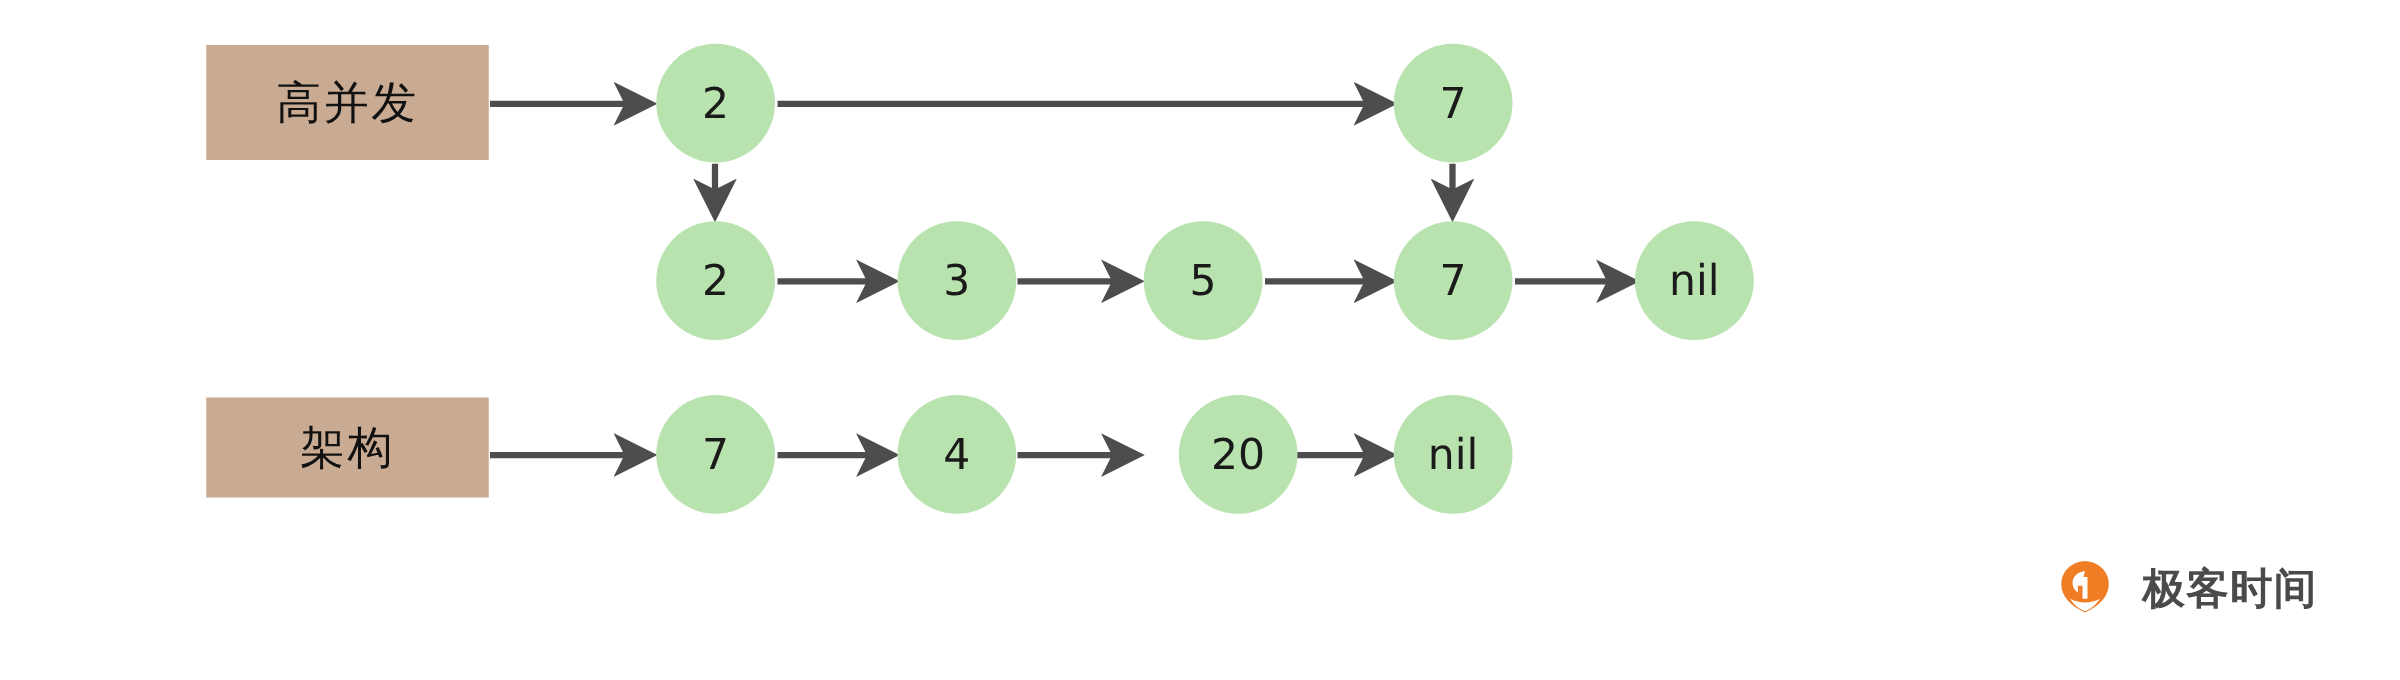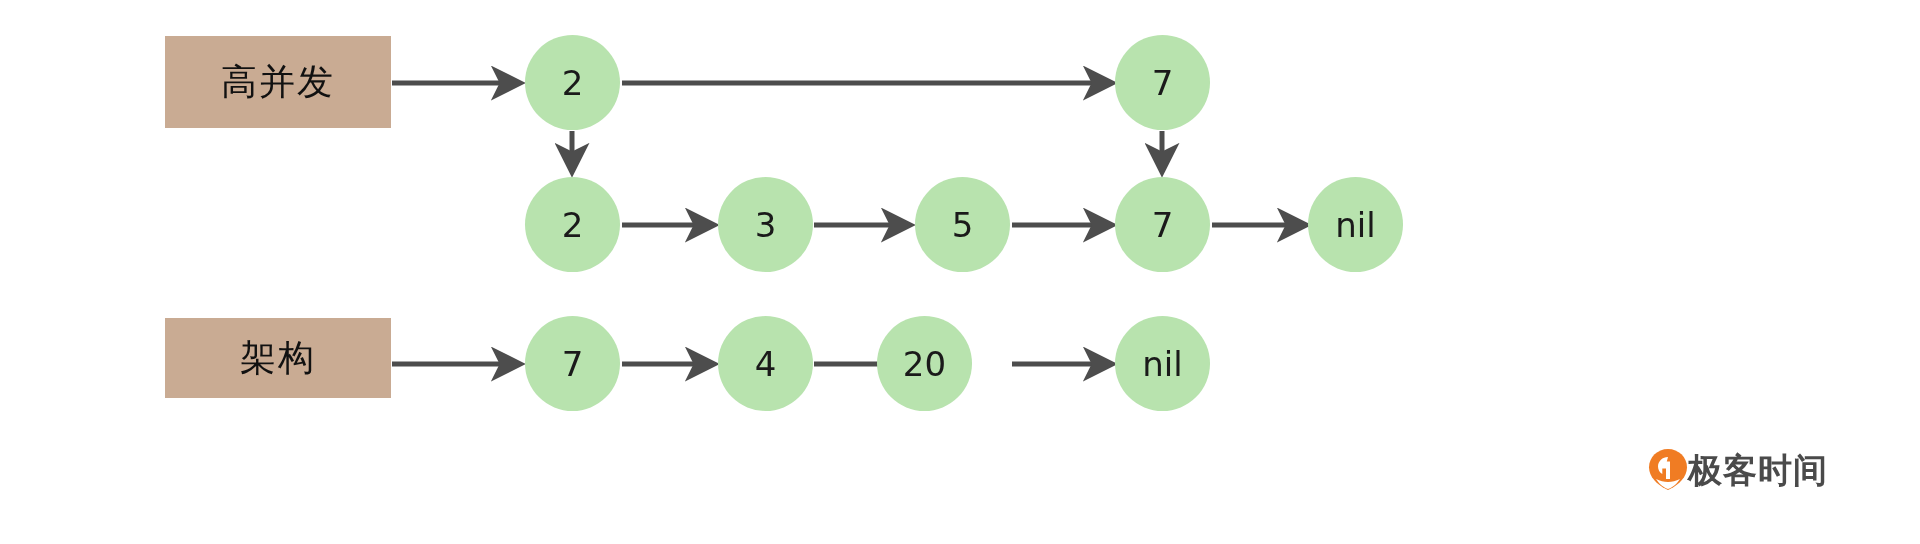--- a/index.html
+++ b/index.html
@@ -64,21 +64,21 @@
     pointer-events: none;
   }
 
   
   #logo {
     position: absolute;
     left: 1648px;
     top: 448px;
     display: flex;
     align-items: flex-start;
-    gap: 0;
+    gap: 26px;
   }
   #logo-text {
     font-size: 34px;
     font-weight: bold;
     color: #4a4a4a;
     font-family: "DejaVu Sans", "Liberation Sans", sans-serif;
     letter-spacing: 1px;
   }
 </style>
 </head>
@@ -143,21 +143,21 @@
   <div class="node" style="left:1308px; top:177px;">
     <span>nil</span>
   </div>
 
   <div class="node" style="left:525px; top:316px;">
     <span>7</span>
   </div>
   <div class="node" style="left:718px; top:316px;">
     <span>4</span>
   </div>
-  <div class="node" style="left:877px; top:316px;text-align:right;">
+  <div class="node" style="left:943px; top:316px;text-align:right;">
     <span>20</span>
   </div>
   <div class="node" style="left:1115px; top:316px;">
     <span>nil</span>
   </div>
 
   <div id="logo">
     <span>
       <svg width="40" height="42" viewBox="0 0 40 42" xmlns="http://www.w3.org/2000/svg">
         <path d="M20 1 C9.5 1 1 9.2 1 19.3 C1 29 9 36.5 18 41 L20 42 L22 41 C31 36.5 39 29 39 19.3 C39 9.2 30.5 1 20 1 Z" fill="#f07c23"></path>

